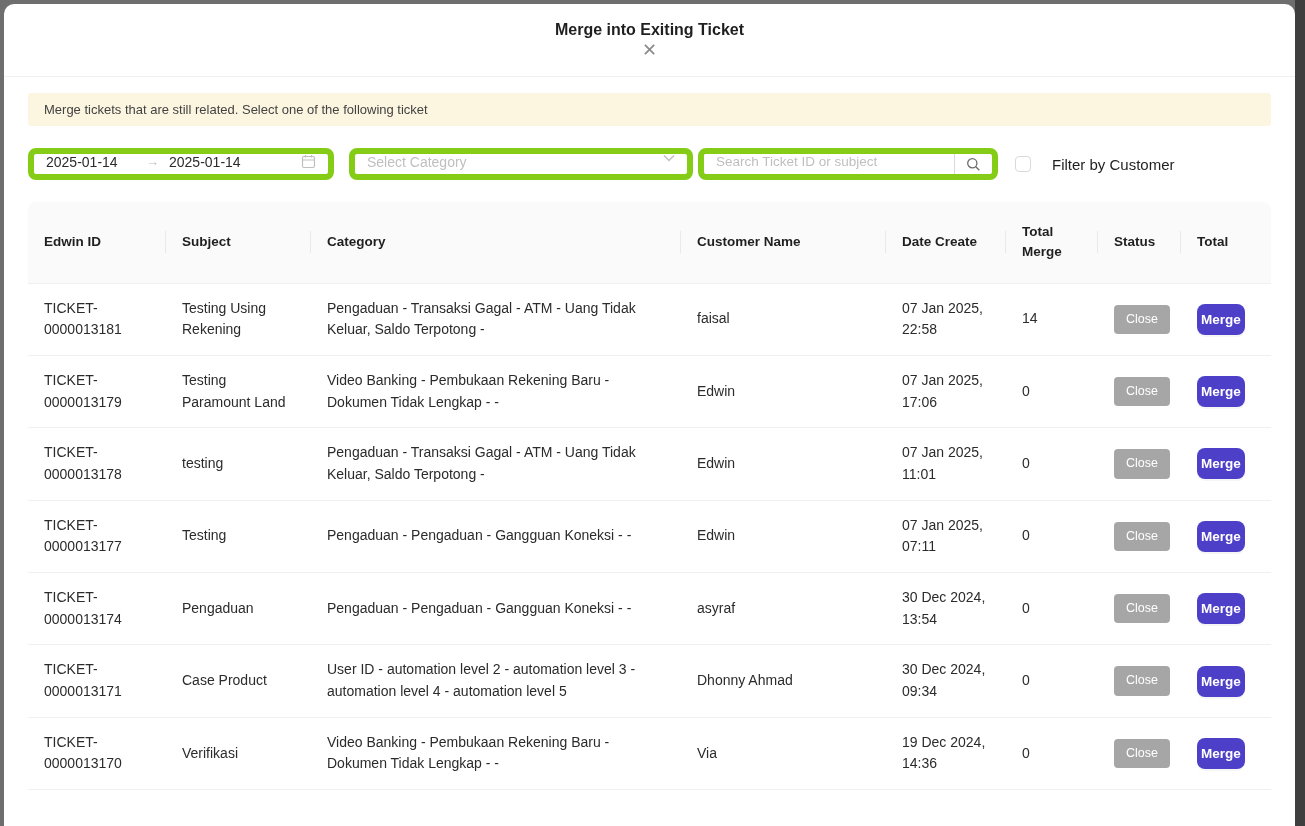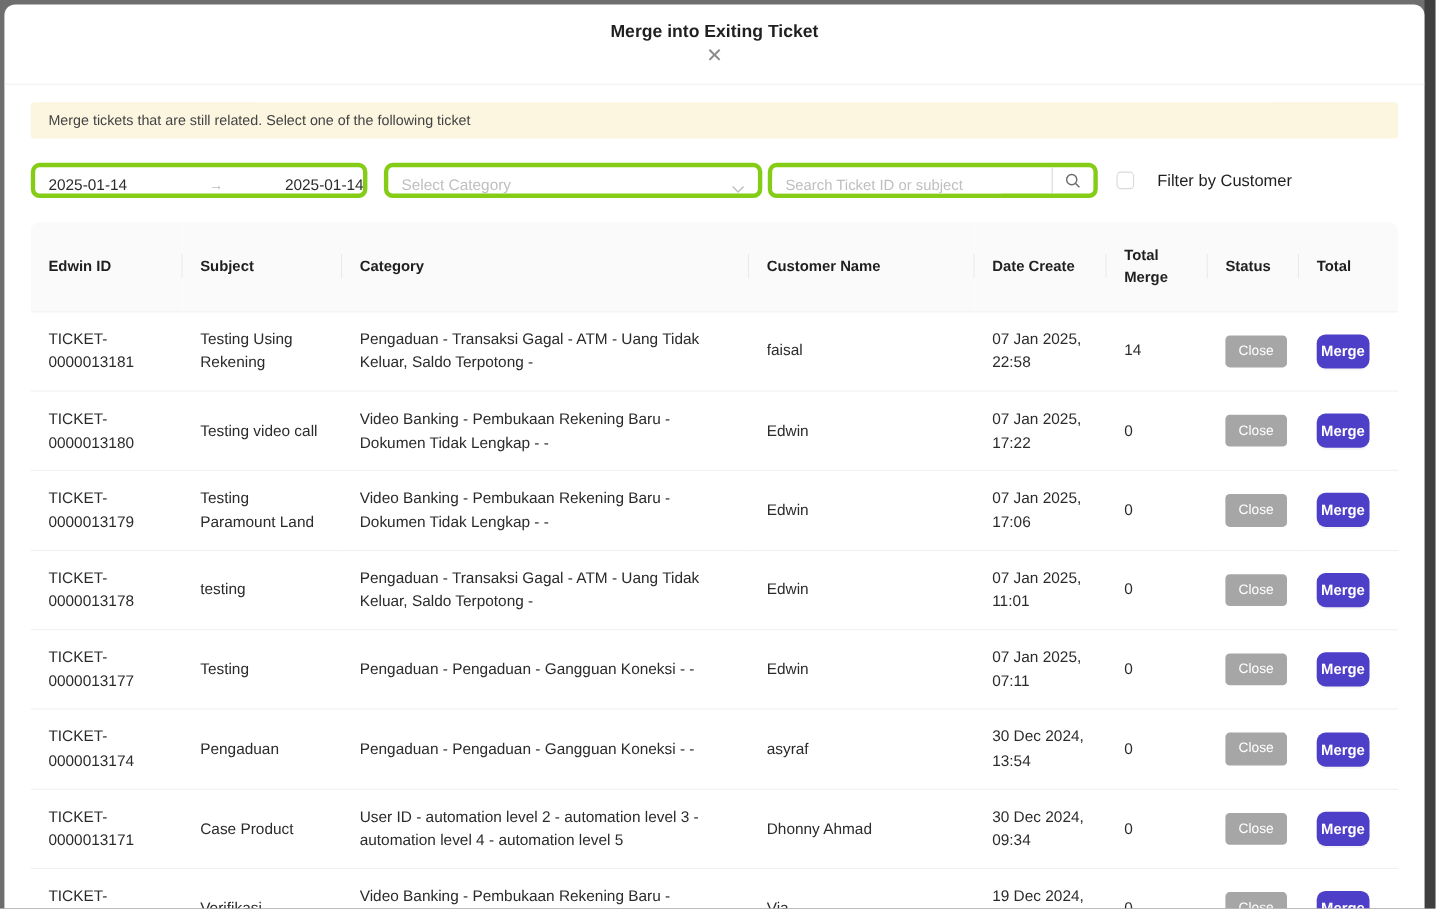--- a/index.html
+++ b/index.html
@@ -36,22 +36,22 @@
     padding: 9px 16px;
     font-size: 13px;
     color: #424242;
     border-radius: 3px;
   }
   .controls-row {
     margin-top: 22px;
     display: flex; align-items: center;
   }
   .control-box {
-    height: 32px; border: 4px solid #84cc16; border-radius: 8px;
-    display: flex; align-items: flex-end; background: #fff; gap: 46px;
+    height: 32px; border: 6px solid #84cc16; border-radius: 8px;
+    display: flex; align-items: flex-start; background: #fff;
   }
   .date-range { width: 306px; padding: 0 12px; }
   .date-input {
     border: none; outline: none; font-size: 14px; color: #2b2b2b;
     width: 100px; background: transparent; font-family: inherit;
   }
   .date-input.end { width: 96px; margin-left: 10px; }
   .range-arrow { color: #bfbfbf; font-size: 13px; }
   .calendar-icon { margin-left: auto; display: flex; }
   .category-select {
@@ -203,34 +203,20 @@
     <td>07 Jan 2025, 22:58</td>
     <td>14</td>
     <td>
       <span class="status-badge">Close</span>
     </td>
     <td>
       <button class="merge-btn">Merge</button>
     </td>
   </tr>
 
-  <tr>
-    <td>TICKET-0000013180</td>
-    <td>Testing video call</td>
-    <td>Video Banking - Pembukaan Rekening Baru - Dokumen Tidak Lengkap - -</td>
-    <td>Edwin</td>
-    <td>07 Jan 2025, 17:22</td>
-    <td>0</td>
-    <td>
-      <span class="status-badge">Close</span>
-    </td>
-    <td>
-      <button class="merge-btn">Merge</button>
-    </td>
-  </tr>
 
   <tr>
     <td>TICKET-0000013179</td>
     <td>Testing Paramount Land</td>
     <td>Video Banking - Pembukaan Rekening Baru - Dokumen Tidak Lengkap - -</td>
     <td>Edwin</td>
     <td>07 Jan 2025, 17:06</td>
     <td>0</td>
     <td>
       <span class="status-badge">Close</span>

